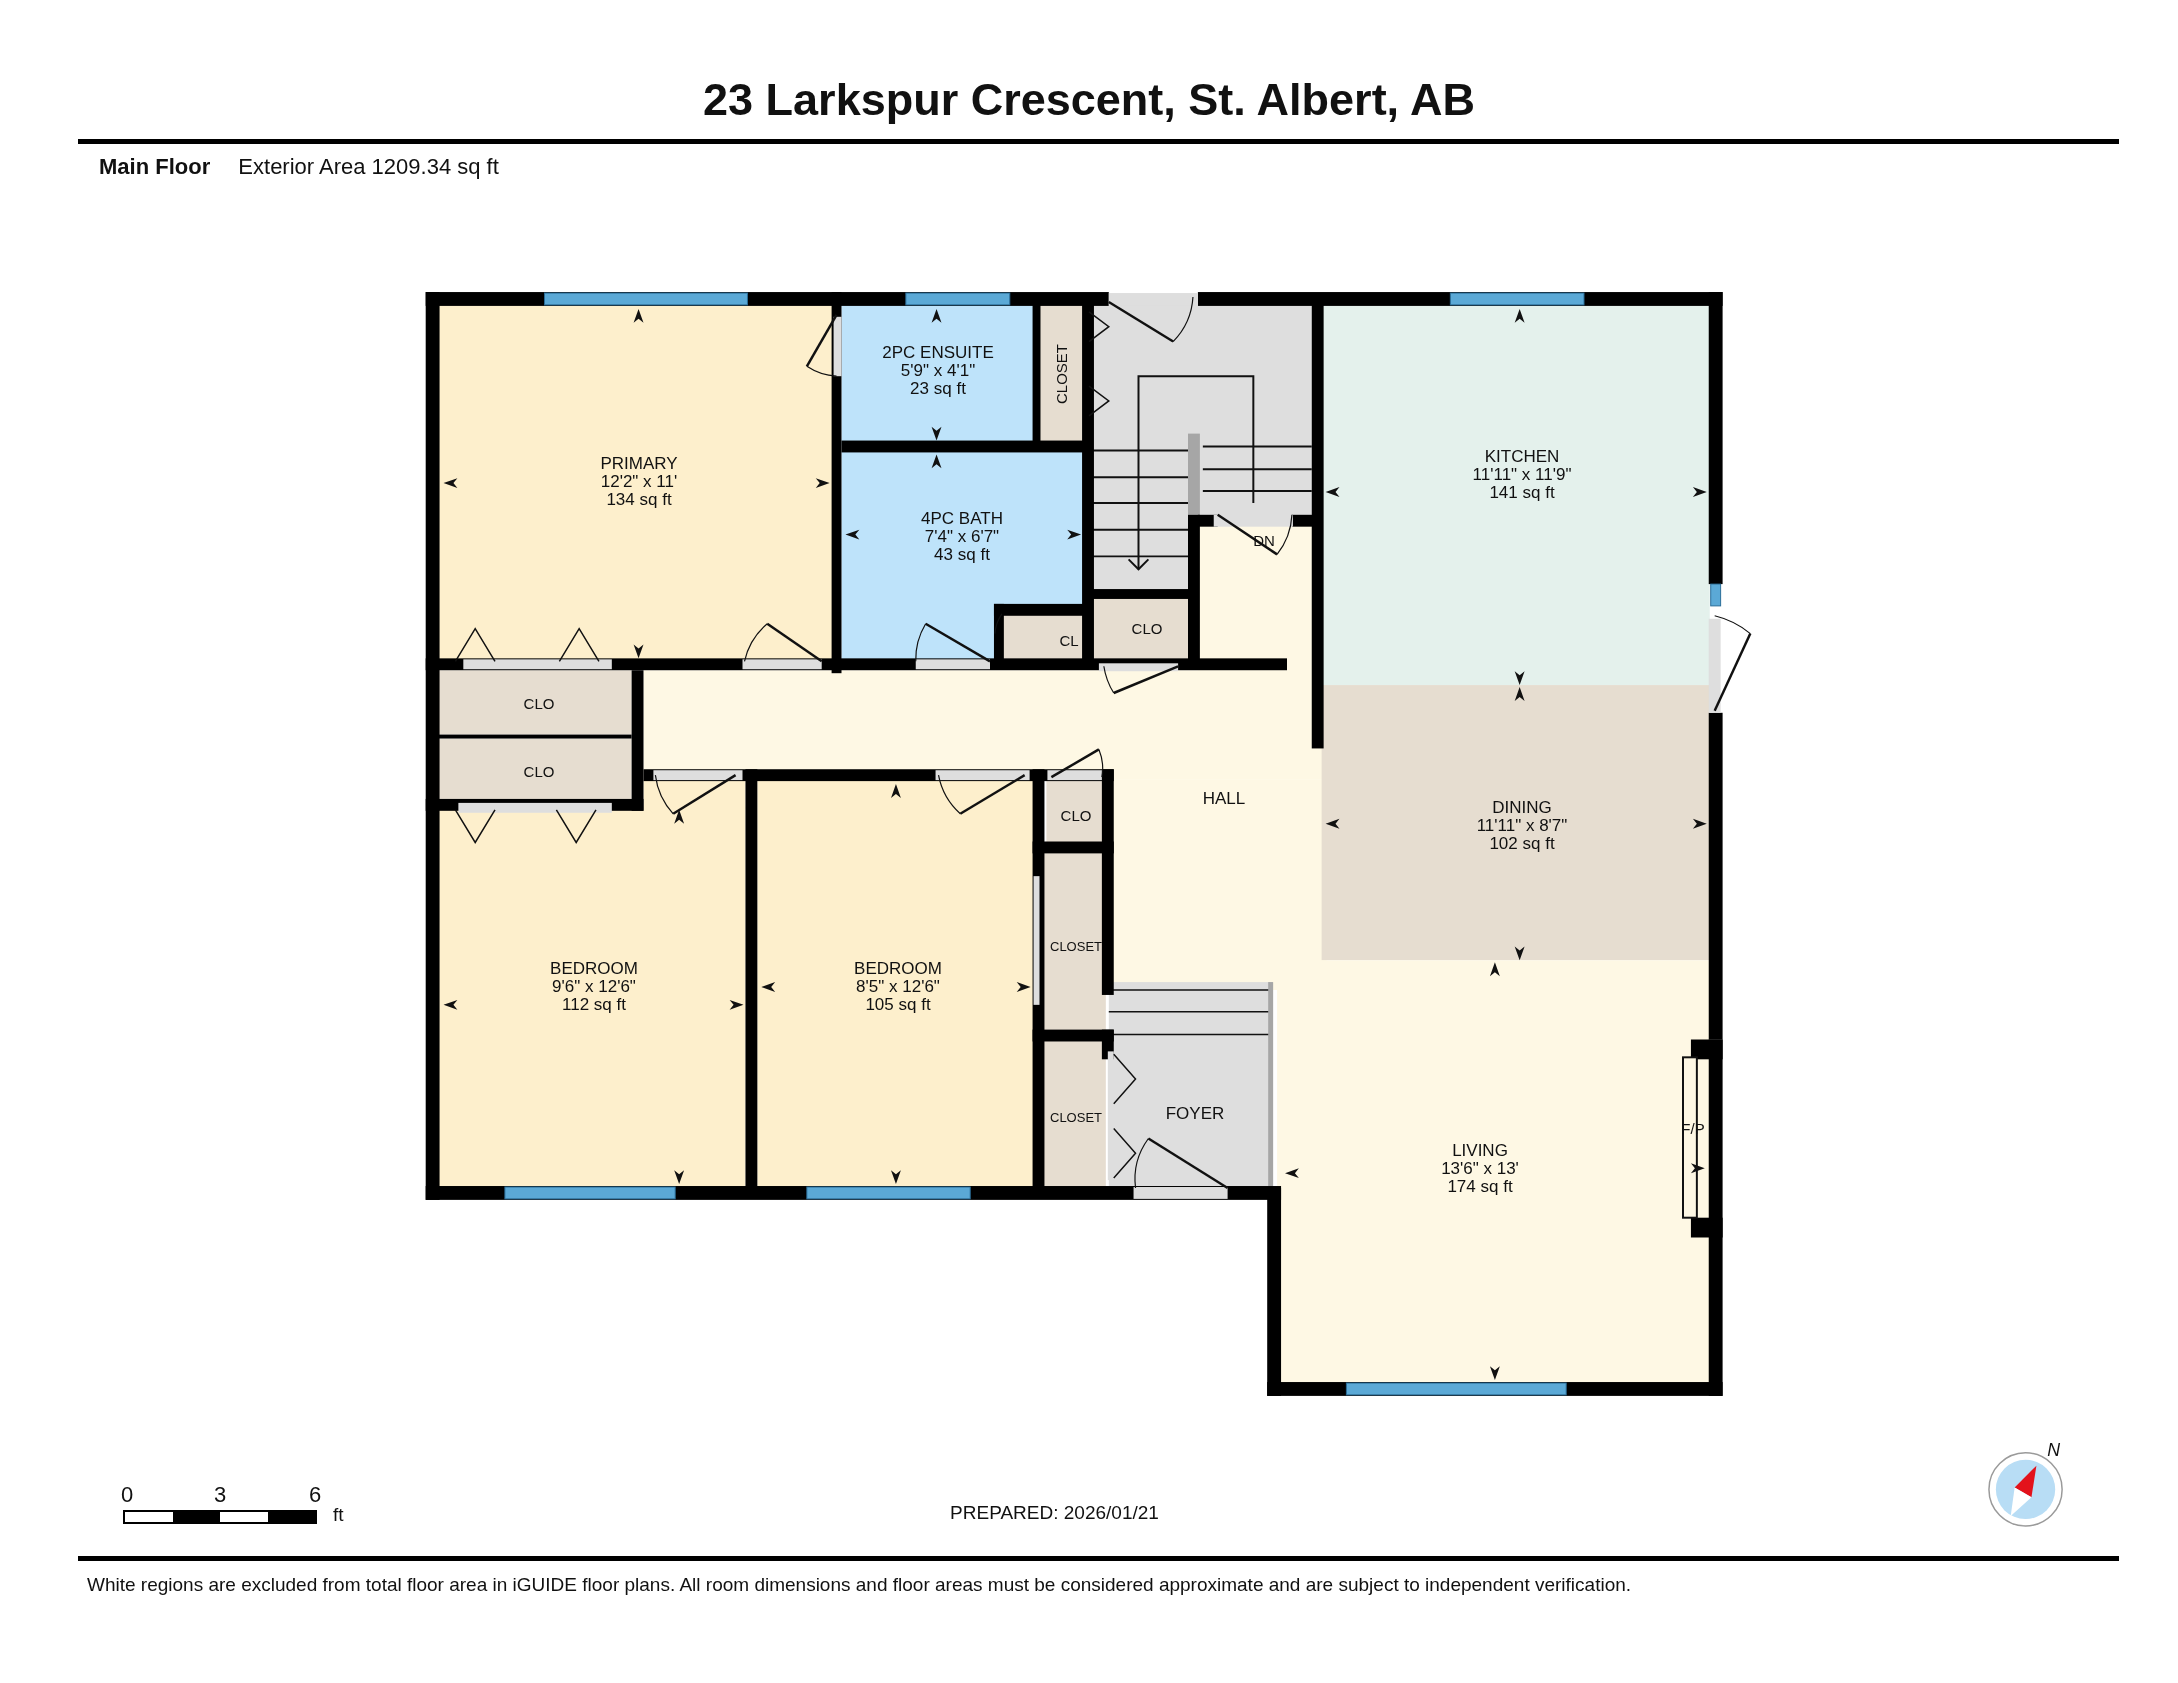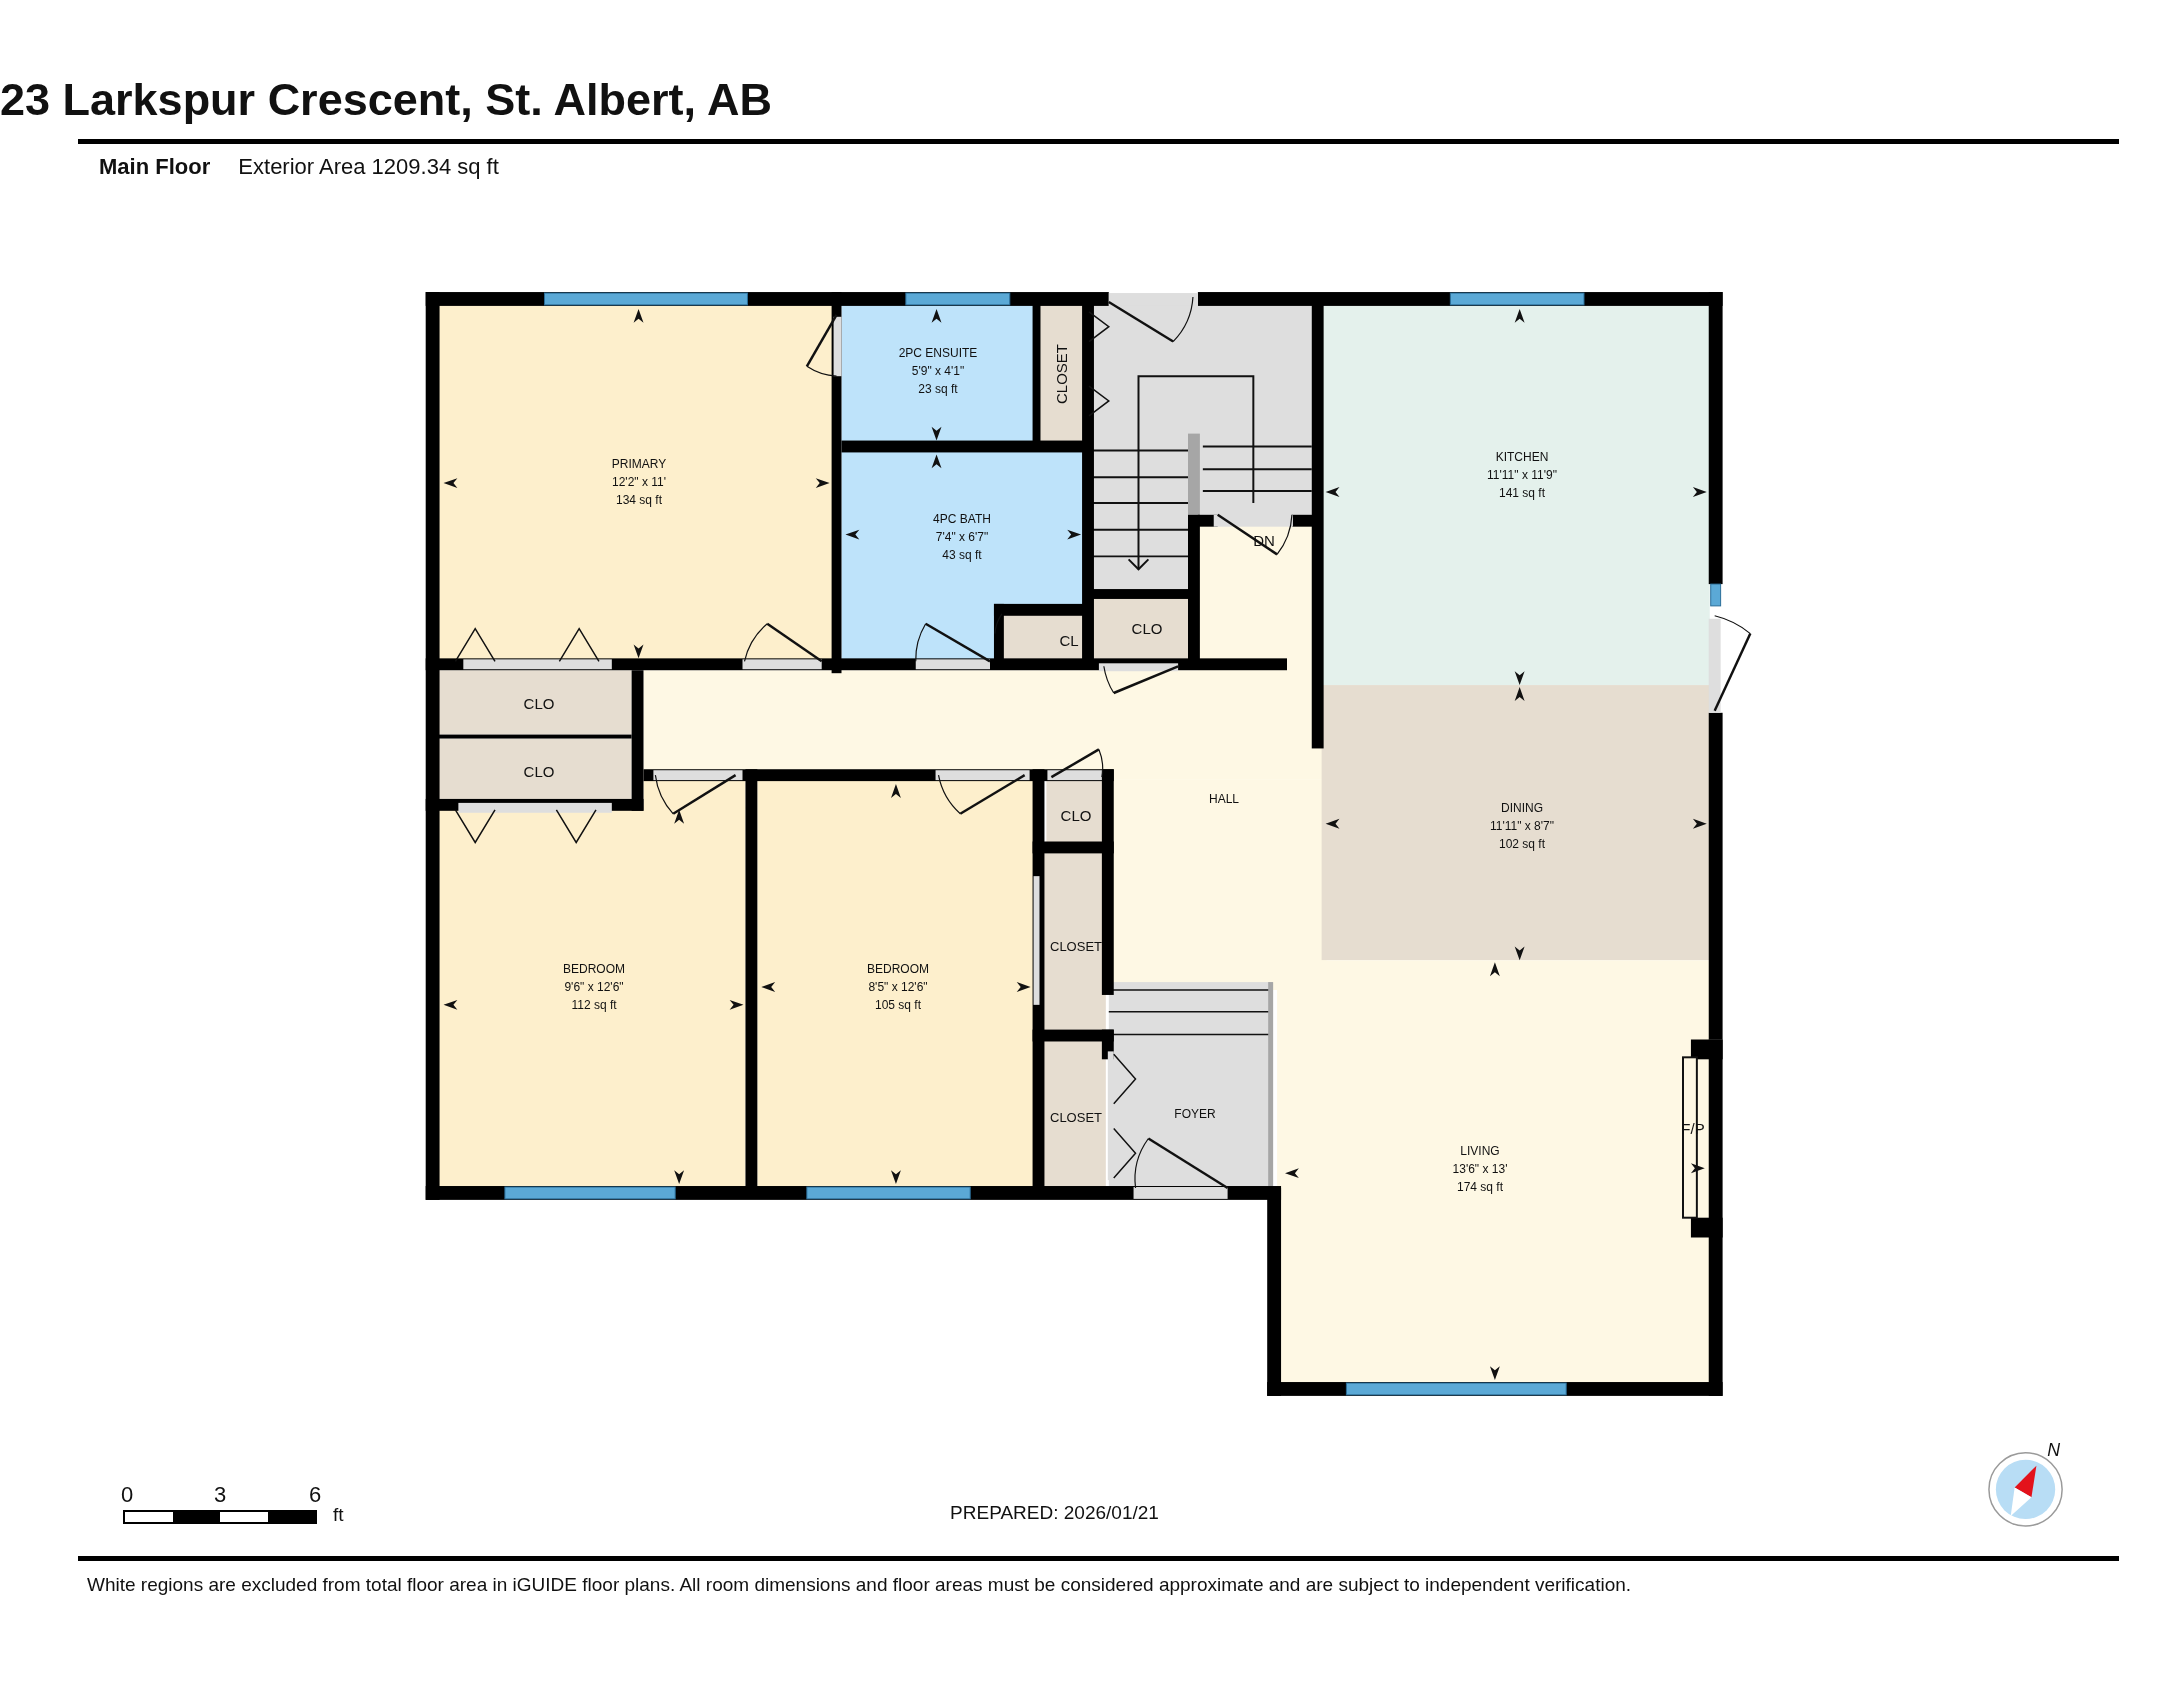--- a/index.html
+++ b/index.html
@@ -1,24 +1,24 @@
 <!DOCTYPE html>
 <html><head>
 <meta charset="utf-8">
 <style>
   html, body { margin: 0; padding: 0; background: #ffffff; }
   body { width: 2178px; height: 1683px; position: relative; overflow: hidden;
          font-family: "Liberation Sans", sans-serif; color: #111; }
   .abs { position: absolute; }
-  .title { left: 0; width: 2178px; top: 74px; font-size: 45px; font-weight: bold; letter-spacing: 0; }
+  .title { left: 0; width: 2178px; top: 74px; text-align: center; font-size: 45px; font-weight: bold; letter-spacing: 0; }
   .rule { height: 5px; background: #000; left: 78px; width: 2041px; }
   .subtitle { left: 0; width: 2178px; top: 154px; text-align: left; font-size: 22px; padding-left: 99px; box-sizing: border-box; }
   .subtitle .floor { font-weight: bold; margin-right: 22px; }
   svg.plan { position: absolute; left: 0; top: 0; width: 2178px; height: 1683px; }
-  .rlabel { position: absolute; text-align: center; font-size: 12px; line-height: 18px; color: #111; transform: translateX(-50%); white-space: nowrap; }
+  .rlabel { position: absolute; text-align: center; font-size: 17px; line-height: 18px; color: #111; transform: translateX(-50%); white-space: nowrap; }
   .rlabel .nm { display: block; }
   .small { font-size: 15px; }
   .tiny { font-size: 13px; }
   .vert { transform: translate(-50%, -50%) rotate(-90deg); }
   .scale { left: 123px; top: 1482px; }
   .scale .nums { position: relative; height: 26px; font-size: 22px; width: 238px; }
   .scale .nums span { position: absolute; top: 0; }
   .scale .bar { display: flex; border: 2px solid #000; width: 190px; height: 10px; margin-top: 2px; }
   .scale .bar div { flex: 1; }
   .scale .unit { position: absolute; left: 210px; top: 22px; font-size: 19px; }

